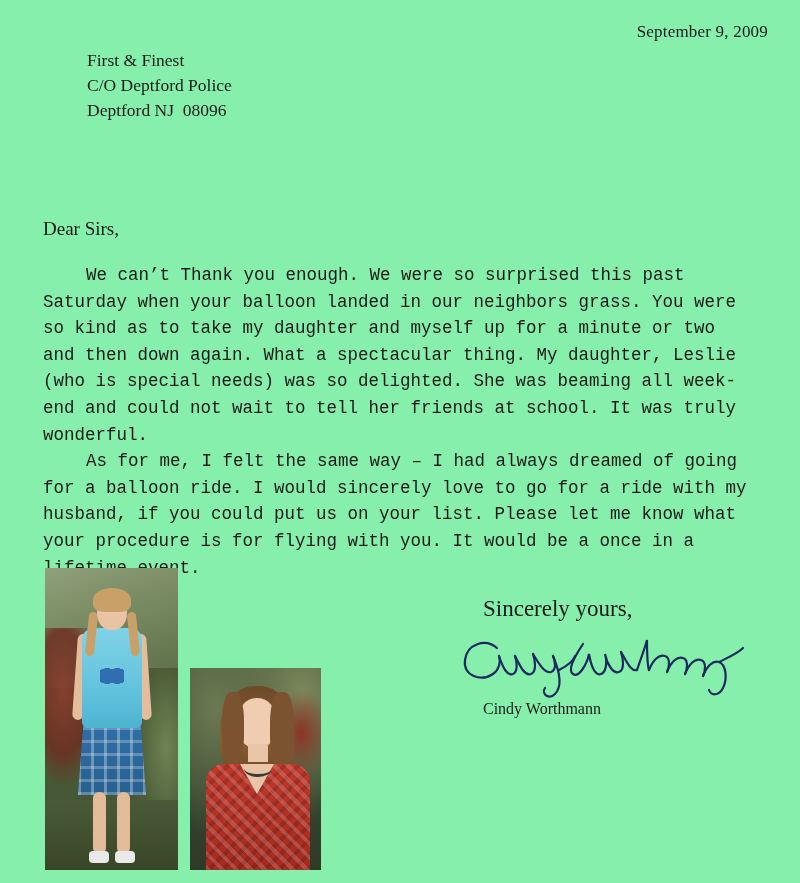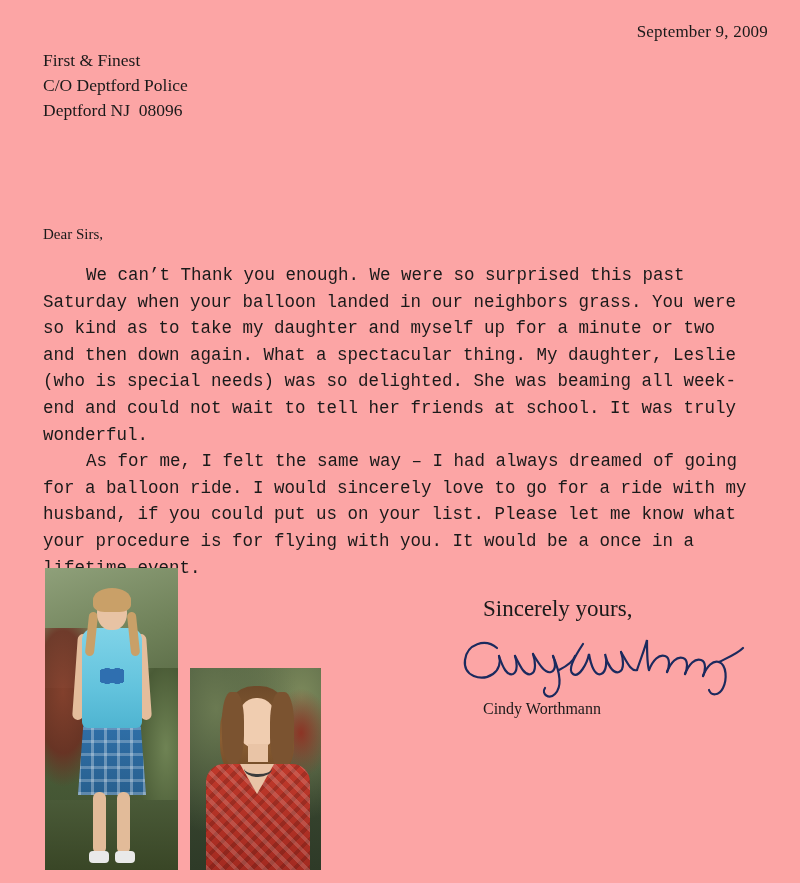--- a/index.html
+++ b/index.html
@@ -11,44 +11,45 @@
     width: 800px;
     height: 883px;
     position: relative;
     font-family: "Liberation Serif", serif;
     color: #1a1a1a;
     overflow: hidden;
   }
   .page {
     position: absolute;
     inset: 0;
-    background: #fca5a5;
+    background: #86efac;
   }
   .date {
     position: absolute;
     top: 22px;
     right: 32px;
     font-size: 17px;
     letter-spacing: 0.2px;
   }
   .address {
     position: absolute;
     top: 48px;
     left: 43px;
     font-size: 17.5px;
     line-height: 1.43;
   }
   .address div {
     white-space: pre;
+    margin-left: 44px;
   }
   .salutation {
     position: absolute;
-    top: 226px;
+    top: 218px;
     left: 43px;
-    font-size: 15px;
+    font-size: 19px;
   }
   .body-text {
     position: absolute;
     top: 262px;
     left: 43px;
     width: 713px;
     font-size: 17.5px;
     line-height: 1.52;
     text-align: left;
     font-family: Liberation Mono, monospace;

